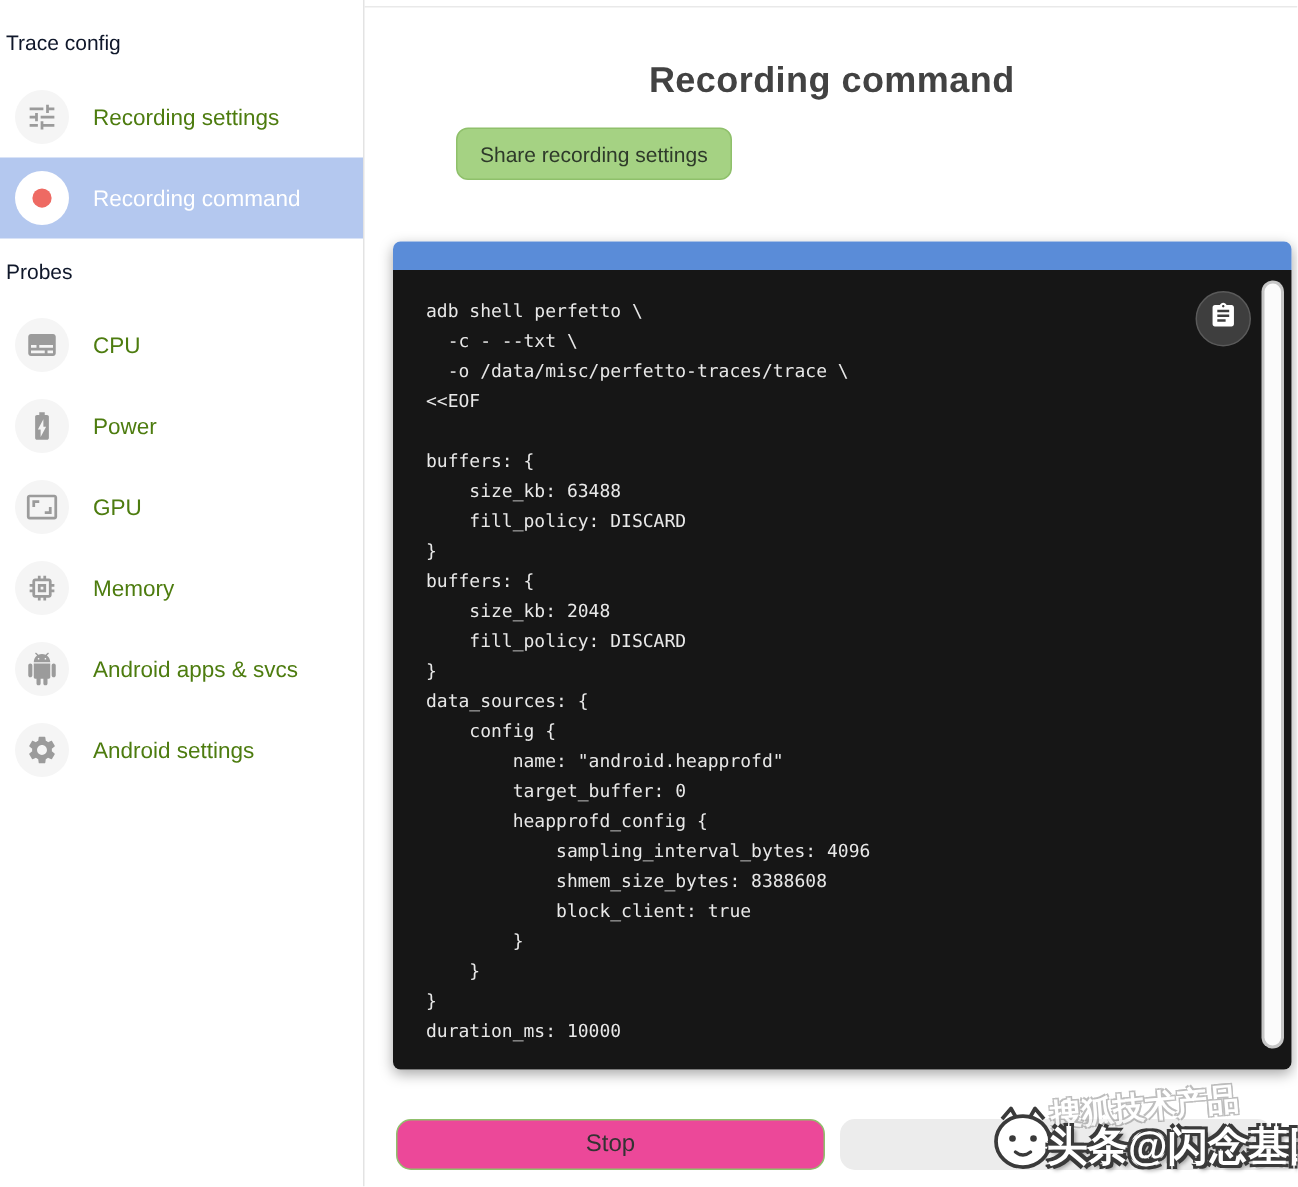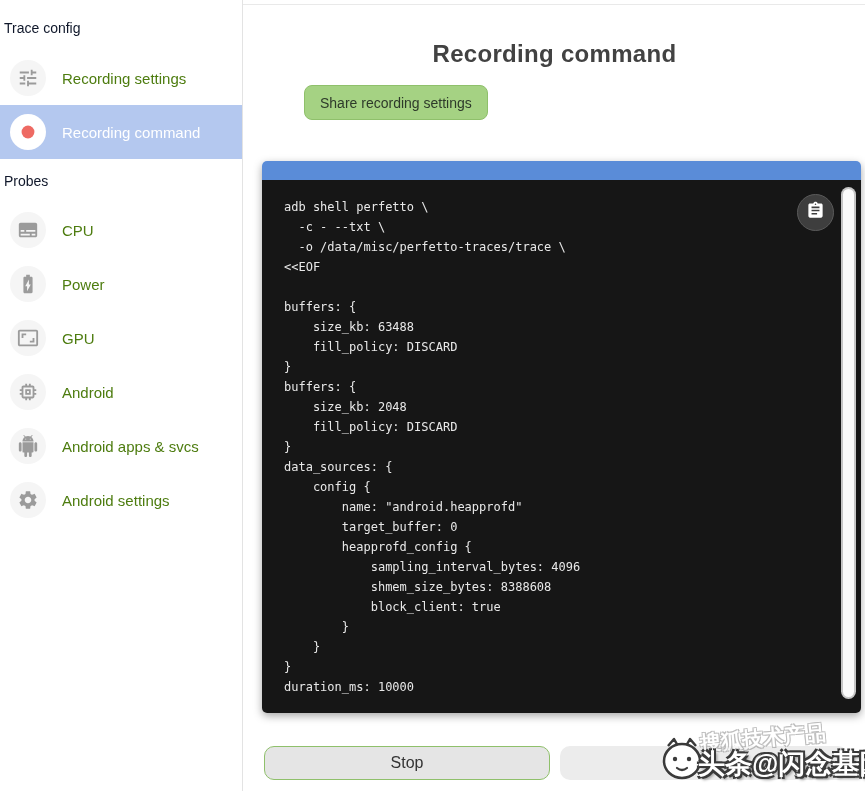--- a/index.html
+++ b/index.html
@@ -74,21 +74,21 @@
     background:#c6c6c6;border-radius:8px;
   }
   .code-scroll-thumb{
     position:absolute;left:2px;top:2px;width:11px;height:508px;
     background:#fbfbfb;border-radius:6px;
   }
 
   
   .stop-btn{
     position:absolute;left:264px;top:746px;width:286px;height:34px;
-    background:#e5e5e5;border:1px solid #8fc06b;border-radius:10px;
+    background:#ec4899;border:1px solid #8fc06b;border-radius:10px;
     display:flex;align-items:center;justify-content:center;
     font-size:16px;color:#333333;cursor:pointer;box-sizing:border-box;
   }
   .cancel-btn{
     position:absolute;left:560px;top:746px;width:288px;height:34px;
     background:#ececec;border:none;border-radius:10px;cursor:pointer;
     font-size:16px;color:#333333;
   }
 
   
@@ -159,21 +159,21 @@
           </svg>
         </span>
         <span class="side-label">GPU</span>
       </div>
       <div class="side-item">
         <span class="icon-circle">
           <svg viewBox="0 0 24 24">
             <path d="M15 9H9v6h6V9zm-2 4h-2v-2h2v2zm8-2V9h-2V7c0-1.1-.9-2-2-2h-2V3h-2v2h-2V3H9v2H7c-1.1 0-2 .9-2 2v2H3v2h2v2H3v2h2v2c0 1.1.9 2 2 2h2v2h2v-2h2v2h2v-2h2c1.1 0 2-.9 2-2v-2h2v-2h-2v-2h2zm-4 6H7V7h10v10z"></path>
           </svg>
         </span>
-        <span class="side-label">Android</span>
+        <span class="side-label">Memory</span>
       </div>
       <div class="side-item">
         <span class="icon-circle">
           <svg viewBox="0 0 24 24">
             <path d="M6 18c0 .55.45 1 1 1h1v3.5c0 .83.67 1.5 1.5 1.5s1.5-.67 1.5-1.5V19h2v3.5c0 .83.67 1.5 1.5 1.5s1.5-.67 1.5-1.5V19h1c.55 0 1-.45 1-1V8H6v10zM3.5 8C2.67 8 2 8.67 2 9.5v7c0 .83.67 1.5 1.5 1.5S5 17.33 5 16.5v-7C5 8.67 4.33 8 3.5 8zm17 0c-.83 0-1.5.67-1.5 1.5v7c0 .83.67 1.5 1.5 1.5s1.5-.67 1.5-1.5v-7c0-.83-.67-1.5-1.5-1.5zm-4.97-5.84l1.3-1.3c.2-.2.2-.51 0-.71-.2-.2-.51-.2-.71 0l-1.48 1.48C13.85 1.23 12.95 1 12 1c-.96 0-1.86.23-2.66.63L7.85.15c-.2-.2-.51-.2-.71 0-.2.2-.2.51 0 .71l1.31 1.31C6.97 3.26 6 5.01 6 7h12c0-1.99-.97-3.75-2.47-4.84zM10 5H9V4h1v1zm5 0h-1V4h1v1z"></path>
           </svg>
         </span>
         <span class="side-label">Android apps &amp; svcs</span>
       </div>
       <div class="side-item">

